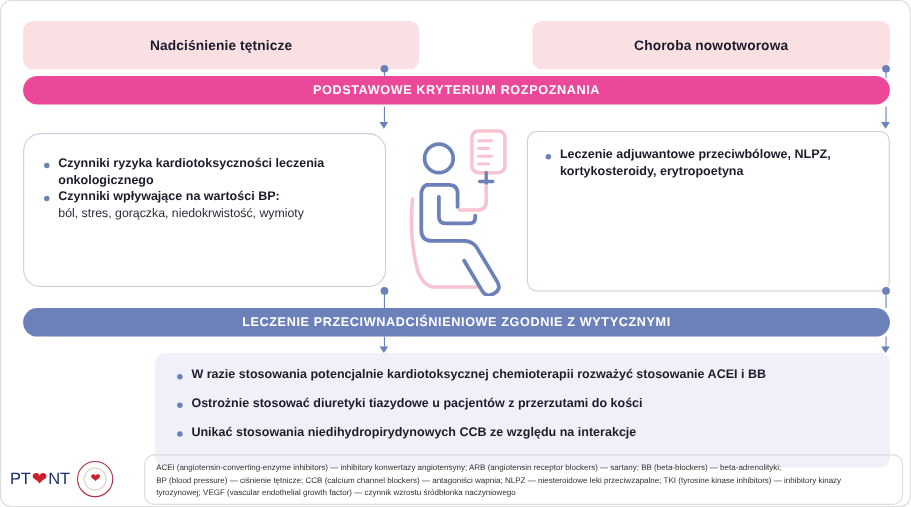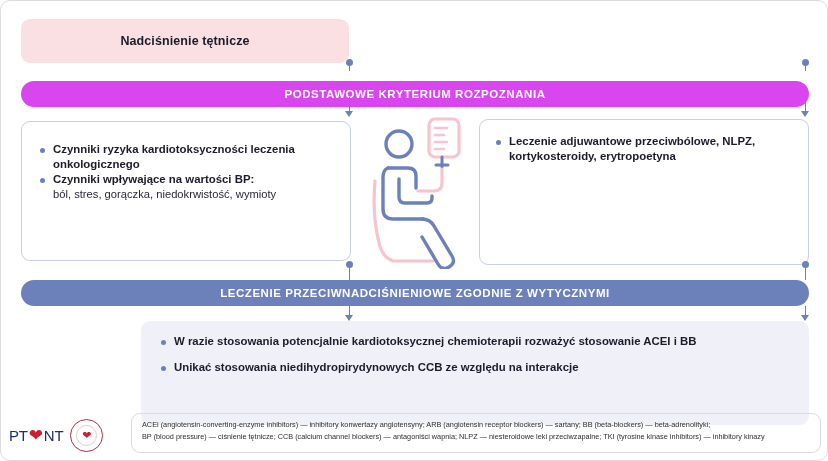--- a/index.html
+++ b/index.html
@@ -31,58 +31,58 @@
     background: #fbe0e3;
     border-radius: 9px;
     display: flex;
     align-items: center;
     justify-content: center;
     color: #1b1b2b;
     font-size: 12.5px;
     font-weight: bold;
     letter-spacing: 0.1px;
   }
-  #pill-left  { left: 20px;  width: 328px; }
+  #pill-left  { left: 20px;  width: 360px; }
   #pill-right { left: 483px; width: 325px; }
 
   
   .banner {
     position: absolute;
     left: 20px;
     width: 788px;
     display: flex;
     align-items: center;
     justify-content: center;
     color: #ffffff;
     font-weight: bold;
     letter-spacing: 0.55px;
     border-radius: 13px;
   }
   #banner-criteria {
-    top: 80px;
+    top: 68px;
     height: 26px;
-    background: #d946ef;
+    background: #ec4899;
     font-size: 11.5px;
   }
   #banner-treatment {
     top: 279px;
     height: 26px;
     background: #6c80ba;
     font-size: 11.5px;
   }
 
   
   .card {
     position: absolute;
     box-sizing: border-box;
     background: #ffffff;
     border: 1px solid #c9cfdd;
     border-radius: 9px;
   }
-  #card-left  { left: 20px;  top: 120px; width: 330px; height: 140px; }
+  #card-left  { left: 20px;  top: 120px; width: 330px; height: 140px; border-radius: 16px; }
   #card-right { left: 478px; top: 118px; width: 330px; height: 146px; }
 
   ul.bullets {
     list-style: none;
     margin: 0;
     padding: 0;
   }
   ul.bullets > li {
     position: relative;
     padding-left: 15px;
@@ -237,20 +237,23 @@
     color: #2d2d2d;
   }
 </style>
 </head>
 <body>
 
 <div class="page">
 
   <div class="title-pill" id="pill-left">
     <span>Nadciśnienie tętnicze</span>
+  </div>
+  <div class="title-pill" id="pill-right">
+    <span>Choroba nowotworowa</span>
   </div>
 
   <div class="dot" style="left:345px; top:58px;"></div>
   <div class="connector" style="left:348px; top:62px; height:8px;"></div>
   <div class="dot" style="left:801px; top:58px;"></div>
   <div class="connector" style="left:804px; top:62px; height:8px;"></div>
 
   <div class="banner" id="banner-criteria">
     <span>PODSTAWOWE KRYTERIUM ROZPOZNANIA</span>
   </div>
@@ -316,37 +319,39 @@
   </div>
 
   <div class="connector" style="left:348px; top:305px; height:12px;"></div>
   <div class="arrowhead" style="left:344px; top:314px;"></div>
   <div class="connector" style="left:804px; top:305px; height:12px;"></div>
   <div class="arrowhead" style="left:800px; top:314px;"></div>
 
   <div id="card-bottom">
     <ul class="bullets">
       <li>W razie stosowania potencjalnie kardiotoksycznej chemioterapii rozważyć stosowanie ACEI i BB</li>
+      <li>Ostrożnie stosować diuretyki tiazydowe u pacjentów z przerzutami do kości</li>
       <li>Unikać stosowania niedihydropirydynowych CCB ze względu na interakcje</li>
     </ul>
   </div>
 
   <div id="footer">
 
     <div id="logo-area">
       <div class="ptnt-logo">
         <span>PT</span>
         <span class="ptnt-mark">❤</span>
         <span>NT</span>
       </div>
       <div class="seal">
         <div class="seal-inner">❤</div>
       </div>
     </div>
 
     <div id="legend-box">
       <p>ACEi (angiotensin-converting-enzyme inhibitors) — inhibitory konwertazy angiotensyny; ARB (angiotensin receptor blockers) — sartany; BB (beta-blockers) — beta-adrenolityki;</p>
       <p>BP (blood pressure) — ciśnienie tętnicze; CCB (calcium channel blockers) — antagoniści wapnia; NLPZ — niesteroidowe leki przeciwzapalne; TKI (tyrosine kinase inhibitors) — inhibitory kinazy</p>
+      <p>tyrozynowej; VEGF (vascular endothelial growth factor) — czynnik wzrostu śródbłonka naczyniowego</p>
     </div>
 
   </div>
 
 </div>
 
 </body></html>

